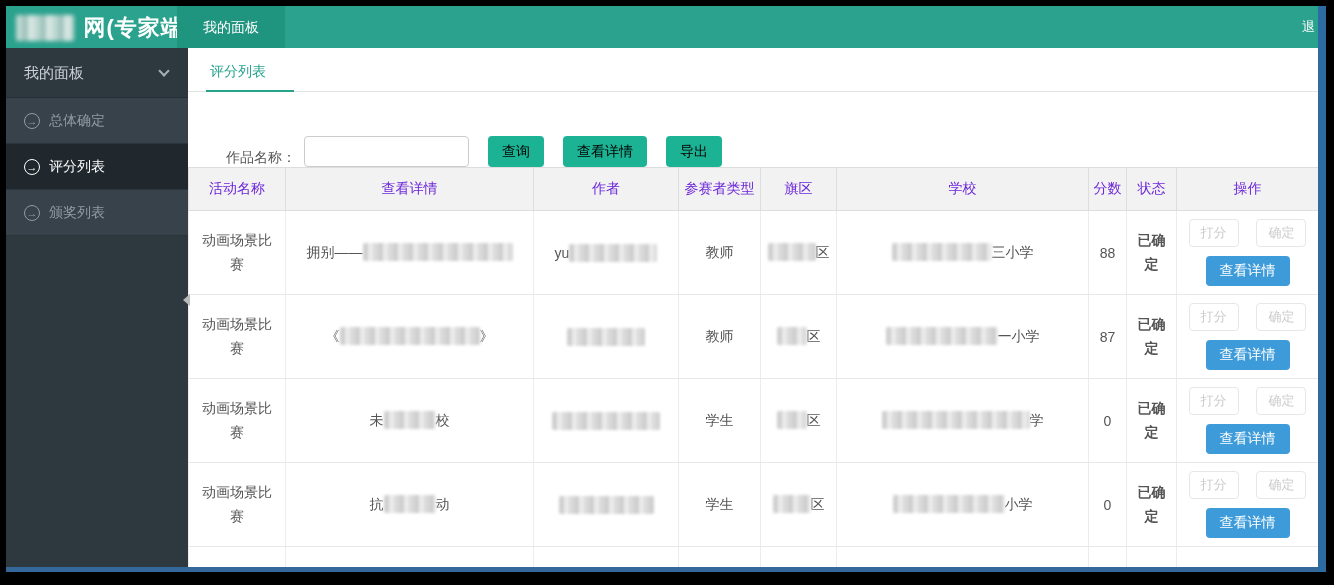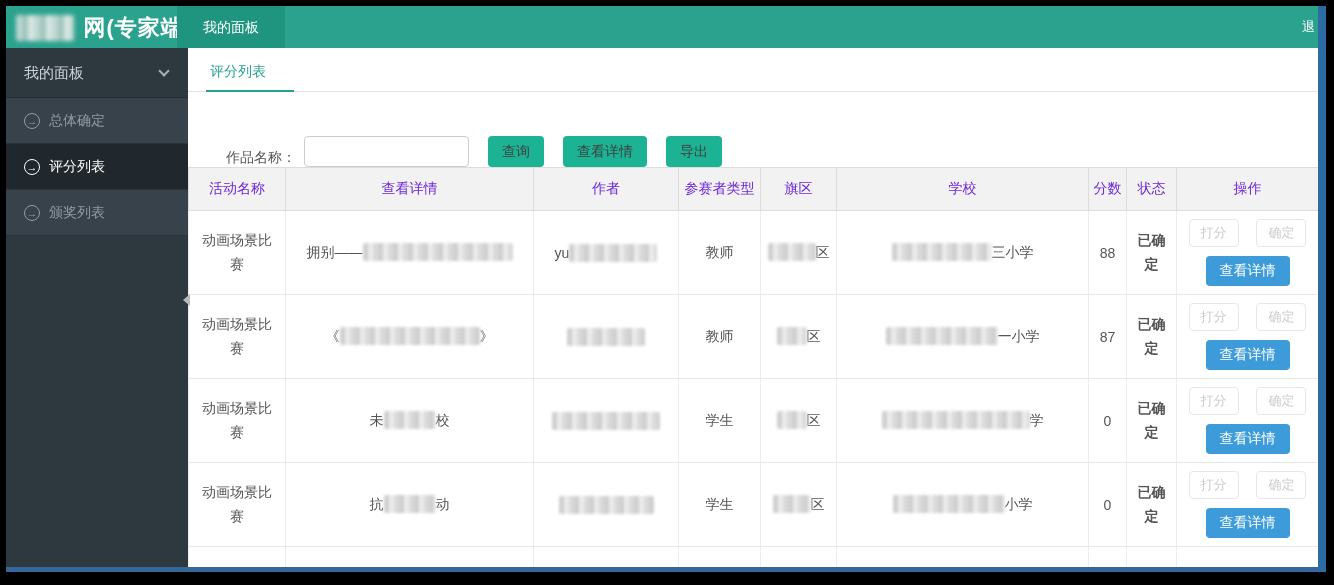--- a/index.html
+++ b/index.html
@@ -43,21 +43,21 @@
                      border:6px solid transparent; border-right:7px solid #b9b9b9; border-left:none; }
 
   
   .main { position:absolute; left:182px; top:42px; width:1130px; height:519px; background:#fff; overflow:hidden; }
   .tabstrip { height:44px; border-bottom:1px solid #e3e3e3; position:relative; }
   .tab-active { position:absolute; left:18px; top:0; height:44px; line-height:46px; padding:0 28px 0 4px;
                 color:#26A28D; font-size:14px; border-bottom:2px solid #26A28D; cursor:pointer; }
   .toolbar { height:75px; padding:22px 16px 0 38px; display:flex; align-items:flex-end; }
   .toolbar label { font-size:14px; color:#555; margin-right:8px; }
   .search-input { width:165px; height:31px; border:1px solid #ccc; border-radius:4px; padding:0 8px; font-size:14px; outline:none; }
-  .btn-teal { height:31px; padding:0 14px; margin-left:19px; background:#1CB394; color:#404040; font-size:14px;
+  .btn-teal { height:31px; padding:0 14px; margin-left:19px; background:#1CB394; color:#000000; font-size:14px;
               border:none; border-radius:4px; cursor:pointer; }
 
   
   table { width:100%; border-collapse:collapse; table-layout:fixed; }
   thead th { height:43px; background:#f2f2f2; color:#6d28d9; font-size:14px; font-weight:normal;
              border-top:1px solid #ddd; border-bottom:1px solid #ddd; border-right:1px solid #ddd; }
   thead th:first-child { border-left:1px solid #ddd; }
   tbody td { height:84px; background:#fff; text-align:center; vertical-align:middle; color:#555; font-size:14px;
              border-bottom:1px solid #e8e8e8; border-right:1px solid #ececec; }
   tbody td:first-child { border-left:1px solid #ececec;text-align:center; }

